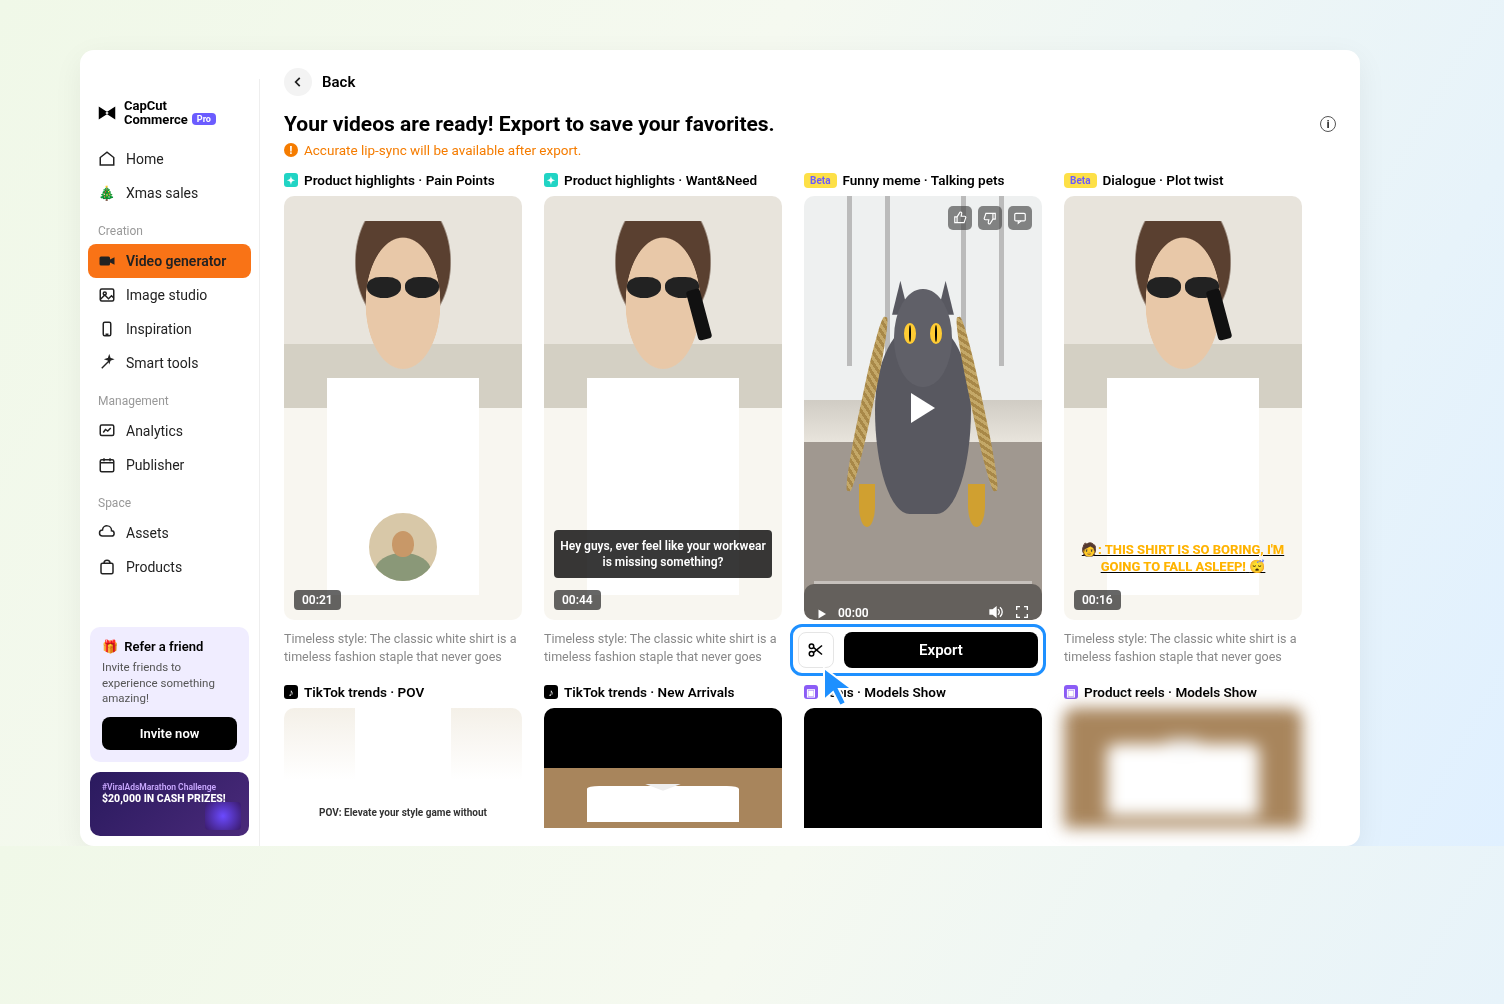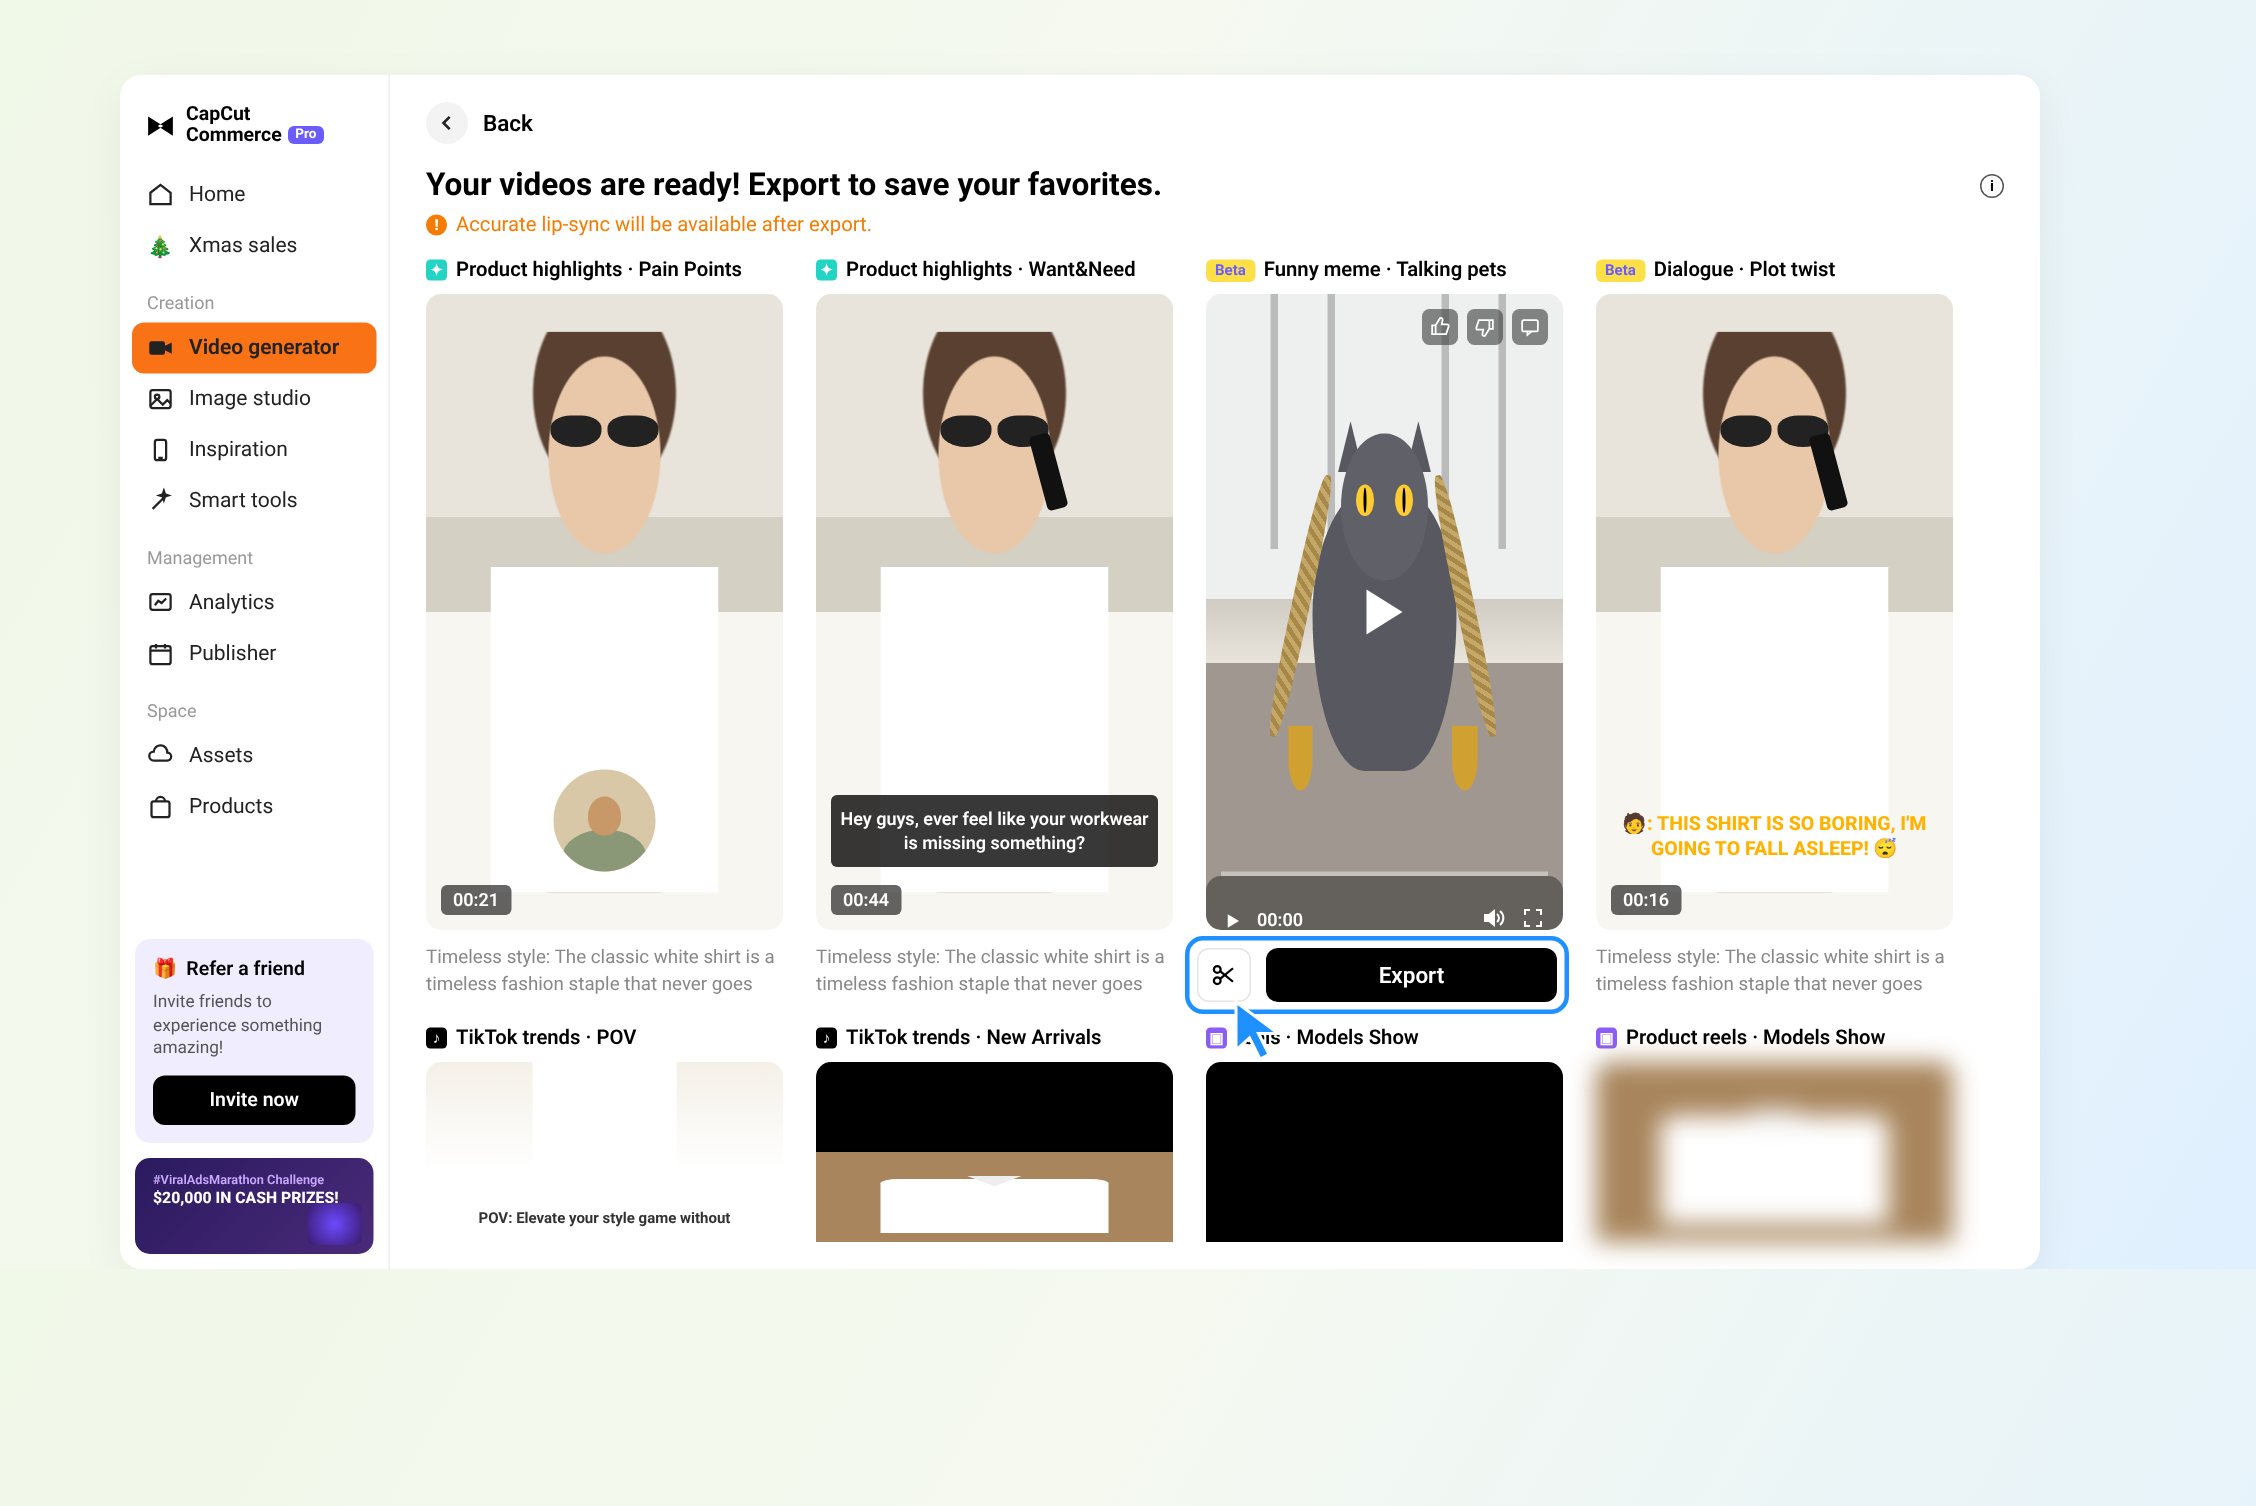--- a/index.html
+++ b/index.html
@@ -1,18 +1,18 @@
 <!DOCTYPE html>
 <html><head>
 <meta charset="utf-8">
 <style>
 * { margin: 0; padding: 0; box-sizing: border-box; font-family: -apple-system, BlinkMacSystemFont, "Segoe UI", Roboto, sans-serif; }
 body { background: linear-gradient(120deg, #f0f8e8 0%, #f5f9f0 40%, #e0f0ff 100%); padding: 50px 0 0 80px; overflow: hidden; }
 .app { background: #fff; border-radius: 14px; width: 1280px; height: 796px; display: flex; box-shadow: 0 8px 30px rgba(0,0,0,0.06); overflow: hidden; }
-.sidebar { width: 180px; border-right: 1px solid #eee; display: flex; flex-direction: column; }
+.sidebar { width: 180px; border-right: 1px solid #eee; display: flex; flex-direction: column; margin-top: 29px; }
 .logo-area { padding: 20px 16px 12px; display: flex; align-items: center; gap: 6px; }
 .logo-mark { font-size: 20px; font-weight: 900; }
 .logo-text { font-size: 13px; font-weight: 700; line-height: 1.05; }
 .pro-badge { background: #6b5cff; color: #fff; font-size: 9px; font-weight: 700; padding: 1px 5px; border-radius: 4px; }
 .nav { flex: 1; padding: 4px 8px; overflow-y: auto; }
 .nav-item { display: flex; align-items: center; gap: 10px; padding: 8px 10px; border-radius: 8px; font-size: 14px; color: #222; cursor: pointer; }
 .nav-item.active { background: #f97316; font-weight: 600; }
 .nav-item .ic { width: 18px; height: 18px; display: flex; align-items: center; justify-content: center; }
 .nav-section { font-size: 12px; color: #999; padding: 14px 10px 6px; }
 .sidebar-bottom { padding: 10px; }
@@ -40,21 +40,21 @@
 .tag-ic.tiktok { background: #000; }
 .tag-ic.purple { background: #8b5cf6; border-radius: 3px; }
 .beta-badge { background: #fde047; color: #6b5cff; font-size: 10px; font-weight: 700; padding: 2px 6px; border-radius: 4px; }
 .thumb { width: 238px; height: 424px; border-radius: 10px; position: relative; overflow: hidden; cursor: pointer; }
 .thumb-bg { position: absolute; inset: 0; }
 .thumb .dur { position: absolute; left: 10px; bottom: 10px; background: rgba(0,0,0,0.6); color: #fff; font-size: 12px; padding: 3px 8px; border-radius: 4px; font-weight: 600; }
 .avatar-overlay { position: absolute; left: 50%; transform: translateX(-50%); bottom: 36px; width: 74px; height: 74px; border-radius: 50%; border: 3px solid #fff; background: #d8c8a8; overflow: hidden; }
 .avatar-face { position: absolute; left: 50%; top: 18px; transform: translateX(-50%); width: 22px; height: 26px; background: #c89868; border-radius: 50% 50% 45% 45%; }
 .avatar-body { position: absolute; left: 50%; bottom: -8px; transform: translateX(-50%); width: 56px; height: 36px; background: #8a9878; border-radius: 50% 50% 0 0; }
 .caption-overlay { position: absolute; left: 10px; right: 10px; bottom: 42px; background: rgba(0,0,0,0.78); color: #fff; text-align: center; font-size: 12px; font-weight: 600; padding: 8px 4px; border-radius: 4px; line-height: 1.35; }
-.caption-overlay-y { position: absolute; left: 10px; right: 10px; bottom: 44px; text-align: center; font-size: 13px; font-weight: 800; line-height: 1.3; }
+.caption-overlay-y { position: absolute; left: 10px; right: 10px; bottom: 44px; text-align: center; font-size: 13px; font-weight: 800; line-height: 1.3; text-decoration: underline; }
 .y-emoji { color: #ffb300; }
 .y-text { color: #ffb300; }
 .card-desc { font-size: 12.5px; color: #888; line-height: 1.4; margin-top: 10px; height: 36px; overflow: hidden; }
 .feedback { position: absolute; top: 10px; right: 10px; display: flex; gap: 6px; }
 .fb-btn { width: 24px; height: 24px; background: rgba(70,70,70,0.65); border-radius: 5px; display: flex; align-items: center; justify-content: center; color: #fff; cursor: pointer; }
 .play-overlay { position: absolute; left: 50%; top: 50%; transform: translate(-50%,-50%); width: 0; height: 0; border-left: 24px solid #fff; border-top: 15px solid transparent; border-bottom: 15px solid transparent; }
 .video-bar { position: absolute; left: 0; right: 0; bottom: 0; height: 36px; background: rgba(40,40,40,0.5); display: flex; align-items: flex-end; padding: 0 12px; gap: 10px; border-radius: 10px; }
 .vb-play { color: #fff; }
 .vb-time { color: #fff; font-size: 12px; font-weight: 600; }
 .vb-spacer { flex: 1; }

